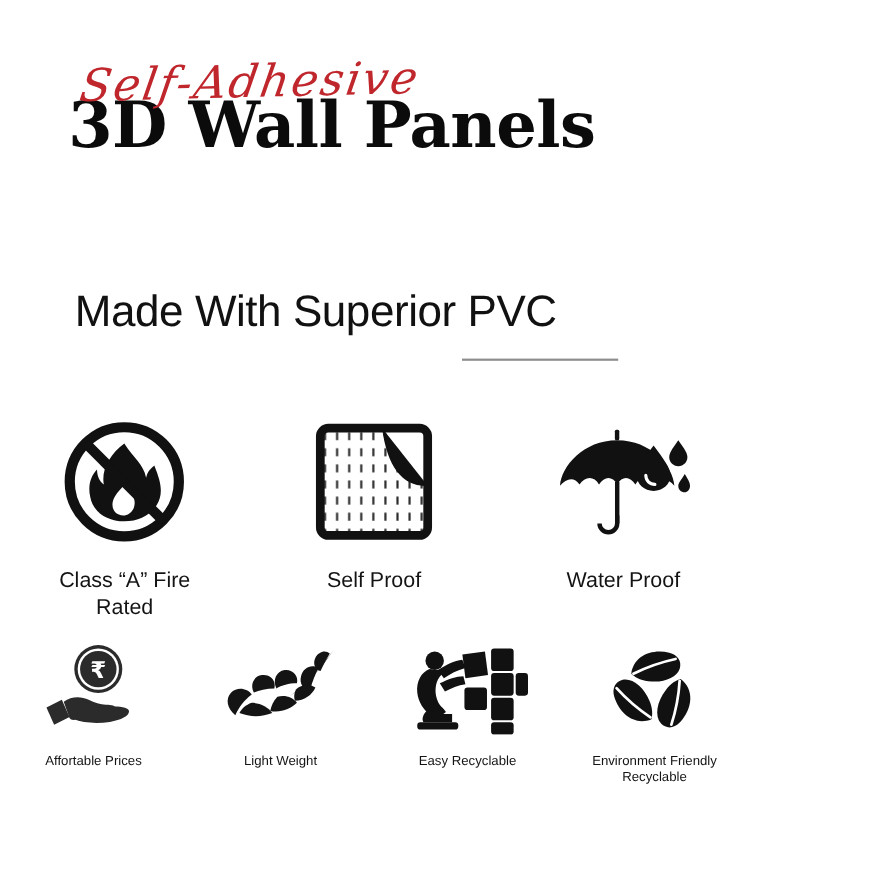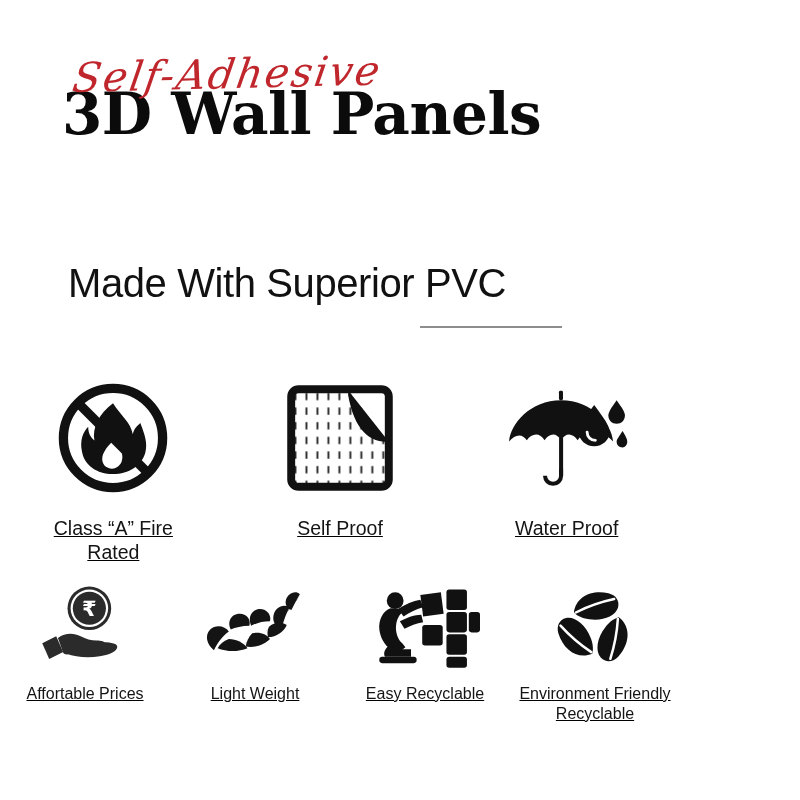--- a/index.html
+++ b/index.html
@@ -78,21 +78,20 @@
     height: 2px;
     background: #8d8d8d;
   }
 
   
   .row {
     position: absolute;
     display: flex;
     left: 0;
     width: 680px;
-    text-decoration: underline;
   }
 
   .row-top  { top: 372px; }
   .row-bottom { top: 578px; }
 
   .cell {
     display: flex;
     flex-direction: column;
     align-items: center;
     justify-content: flex-start;
@@ -113,21 +112,21 @@
   .cell-label {
     margin-top: 12px;
     text-align: center;
     font-family: "Liberation Sans", sans-serif;
     color: #141414;
     line-height: 1.25;
     white-space: pre-line;
   }
 
   .row-top .cell-label { font-size: 19.5px; }
-  .row-bottom .cell-label { font-size: 16px; margin-top: 14px; }
+  .row-bottom .cell-label { font-size: 12px; margin-top: 14px; }
 
   svg { display: block; }
 </style>
 </head>
 <body>
 
 <div id="page">
 
   <div class="title-block">
     <div class="script-title">Self-Adhesive</div>

